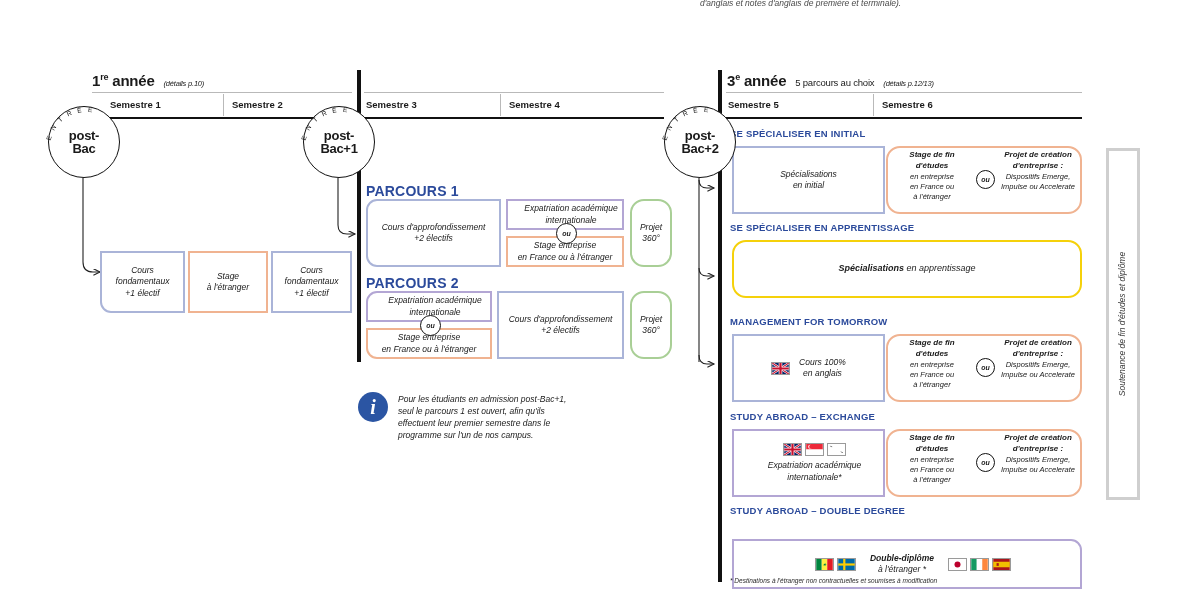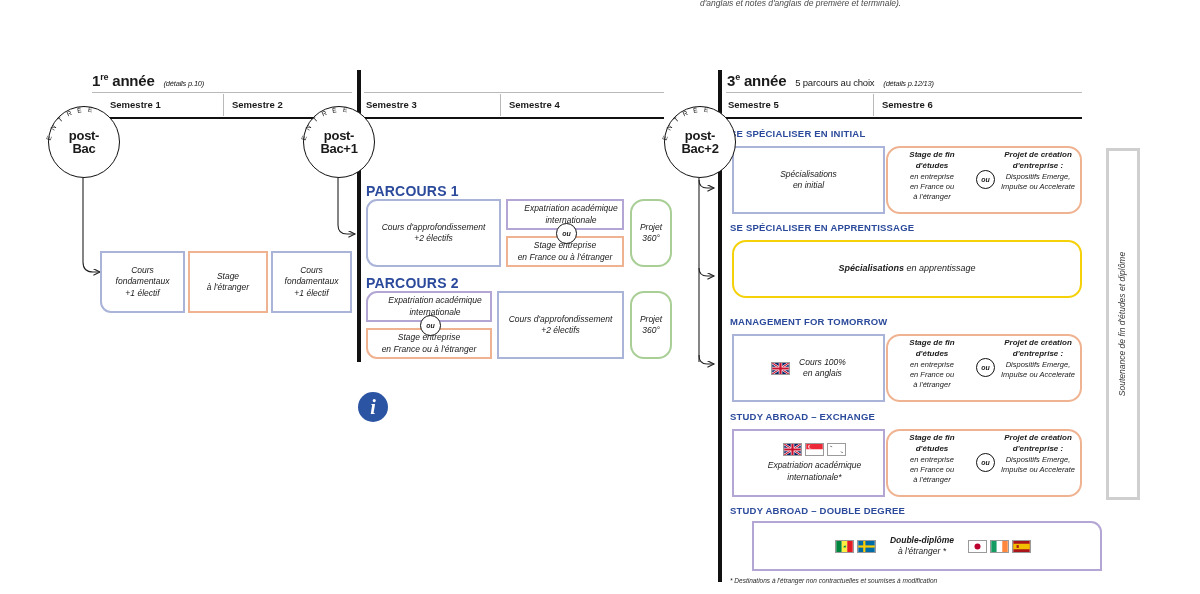--- a/index.html
+++ b/index.html
@@ -277,20 +277,26 @@
     </div>
   </div>
   <div class="box green r-tr r-br" style="left:630px;top:291px;width:42px;height:68px;">
     <div>
       <div>Projet</div>
       <div>360°</div>
     </div>
   </div>
 
   <div class="info-circ" style="left:358px;top:392px;">i</div>
+  <div class="info-txt" style="left:398px;top:393px;width:200px;">
+    <div>Pour les étudiants en admission post-Bac+1,</div>
+    <div>seul le parcours 1 est ouvert, afin qu'ils</div>
+    <div>effectuent leur premier semestre dans le</div>
+    <div>programme sur l'un de nos campus.</div>
+  </div>
 
   <div class="sec-cap" style="left:730px;top:128px;">SE SPÉCIALISER EN INITIAL</div>
   <div class="box blue" style="left:732px;top:146px;width:153px;height:68px;">
     <div>
       <div>Spécialisations</div>
       <div>en initial</div>
     </div>
   </div>
   <div class="box orange r-tr r-br" style="left:886px;top:146px;width:196px;height:68px;"></div>
   <div class="abs" style="left:892px;top:150px;width:80px;font-style:italic;font-size:7.5px;line-height:1.32;text-align:center;">
@@ -394,21 +400,21 @@
   </div>
   <div class="ou" style="left:976px;top:453px;width:17px;height:17px;">ou</div>
   <div class="abs" style="left:996px;top:433px;width:84px;font-style:italic;font-size:7.5px;line-height:1.32;text-align:center;">
     <div style="font-weight:bold;font-size:8px;">Projet de création</div>
     <div style="font-weight:bold;font-size:8px;margin-bottom:1px;">d'entreprise :</div>
     <div>Dispositifs Emerge,</div>
     <div>Impulse ou Accelerate</div>
   </div>
 
   <div class="sec-cap" style="left:730px;top:505px;">STUDY ABROAD – DOUBLE DEGREE</div>
-  <div class="box purple r-tr" style="left:732px;top:521px;width:350px;height:50px;margin-left:20px;">
+  <div class="box purple r-tr" style="left:732px;top:539px;width:350px;height:50px;">
     <div style="display:flex;align-items:center;gap:14px;">
       <span class="flags">
         <span class="flag">
           <svg width="17" height="11" viewBox="0 0 60 40">
               <rect width="20" height="40" fill="#00853F"></rect>
               <rect x="20" width="20" height="40" fill="#FDEF42"></rect>
               <rect x="40" width="20" height="40" fill="#E31B23"></rect>
               <text x="30" y="26" font-size="16" fill="#00853F" text-anchor="middle">★</text>
             </svg>
         </span>

